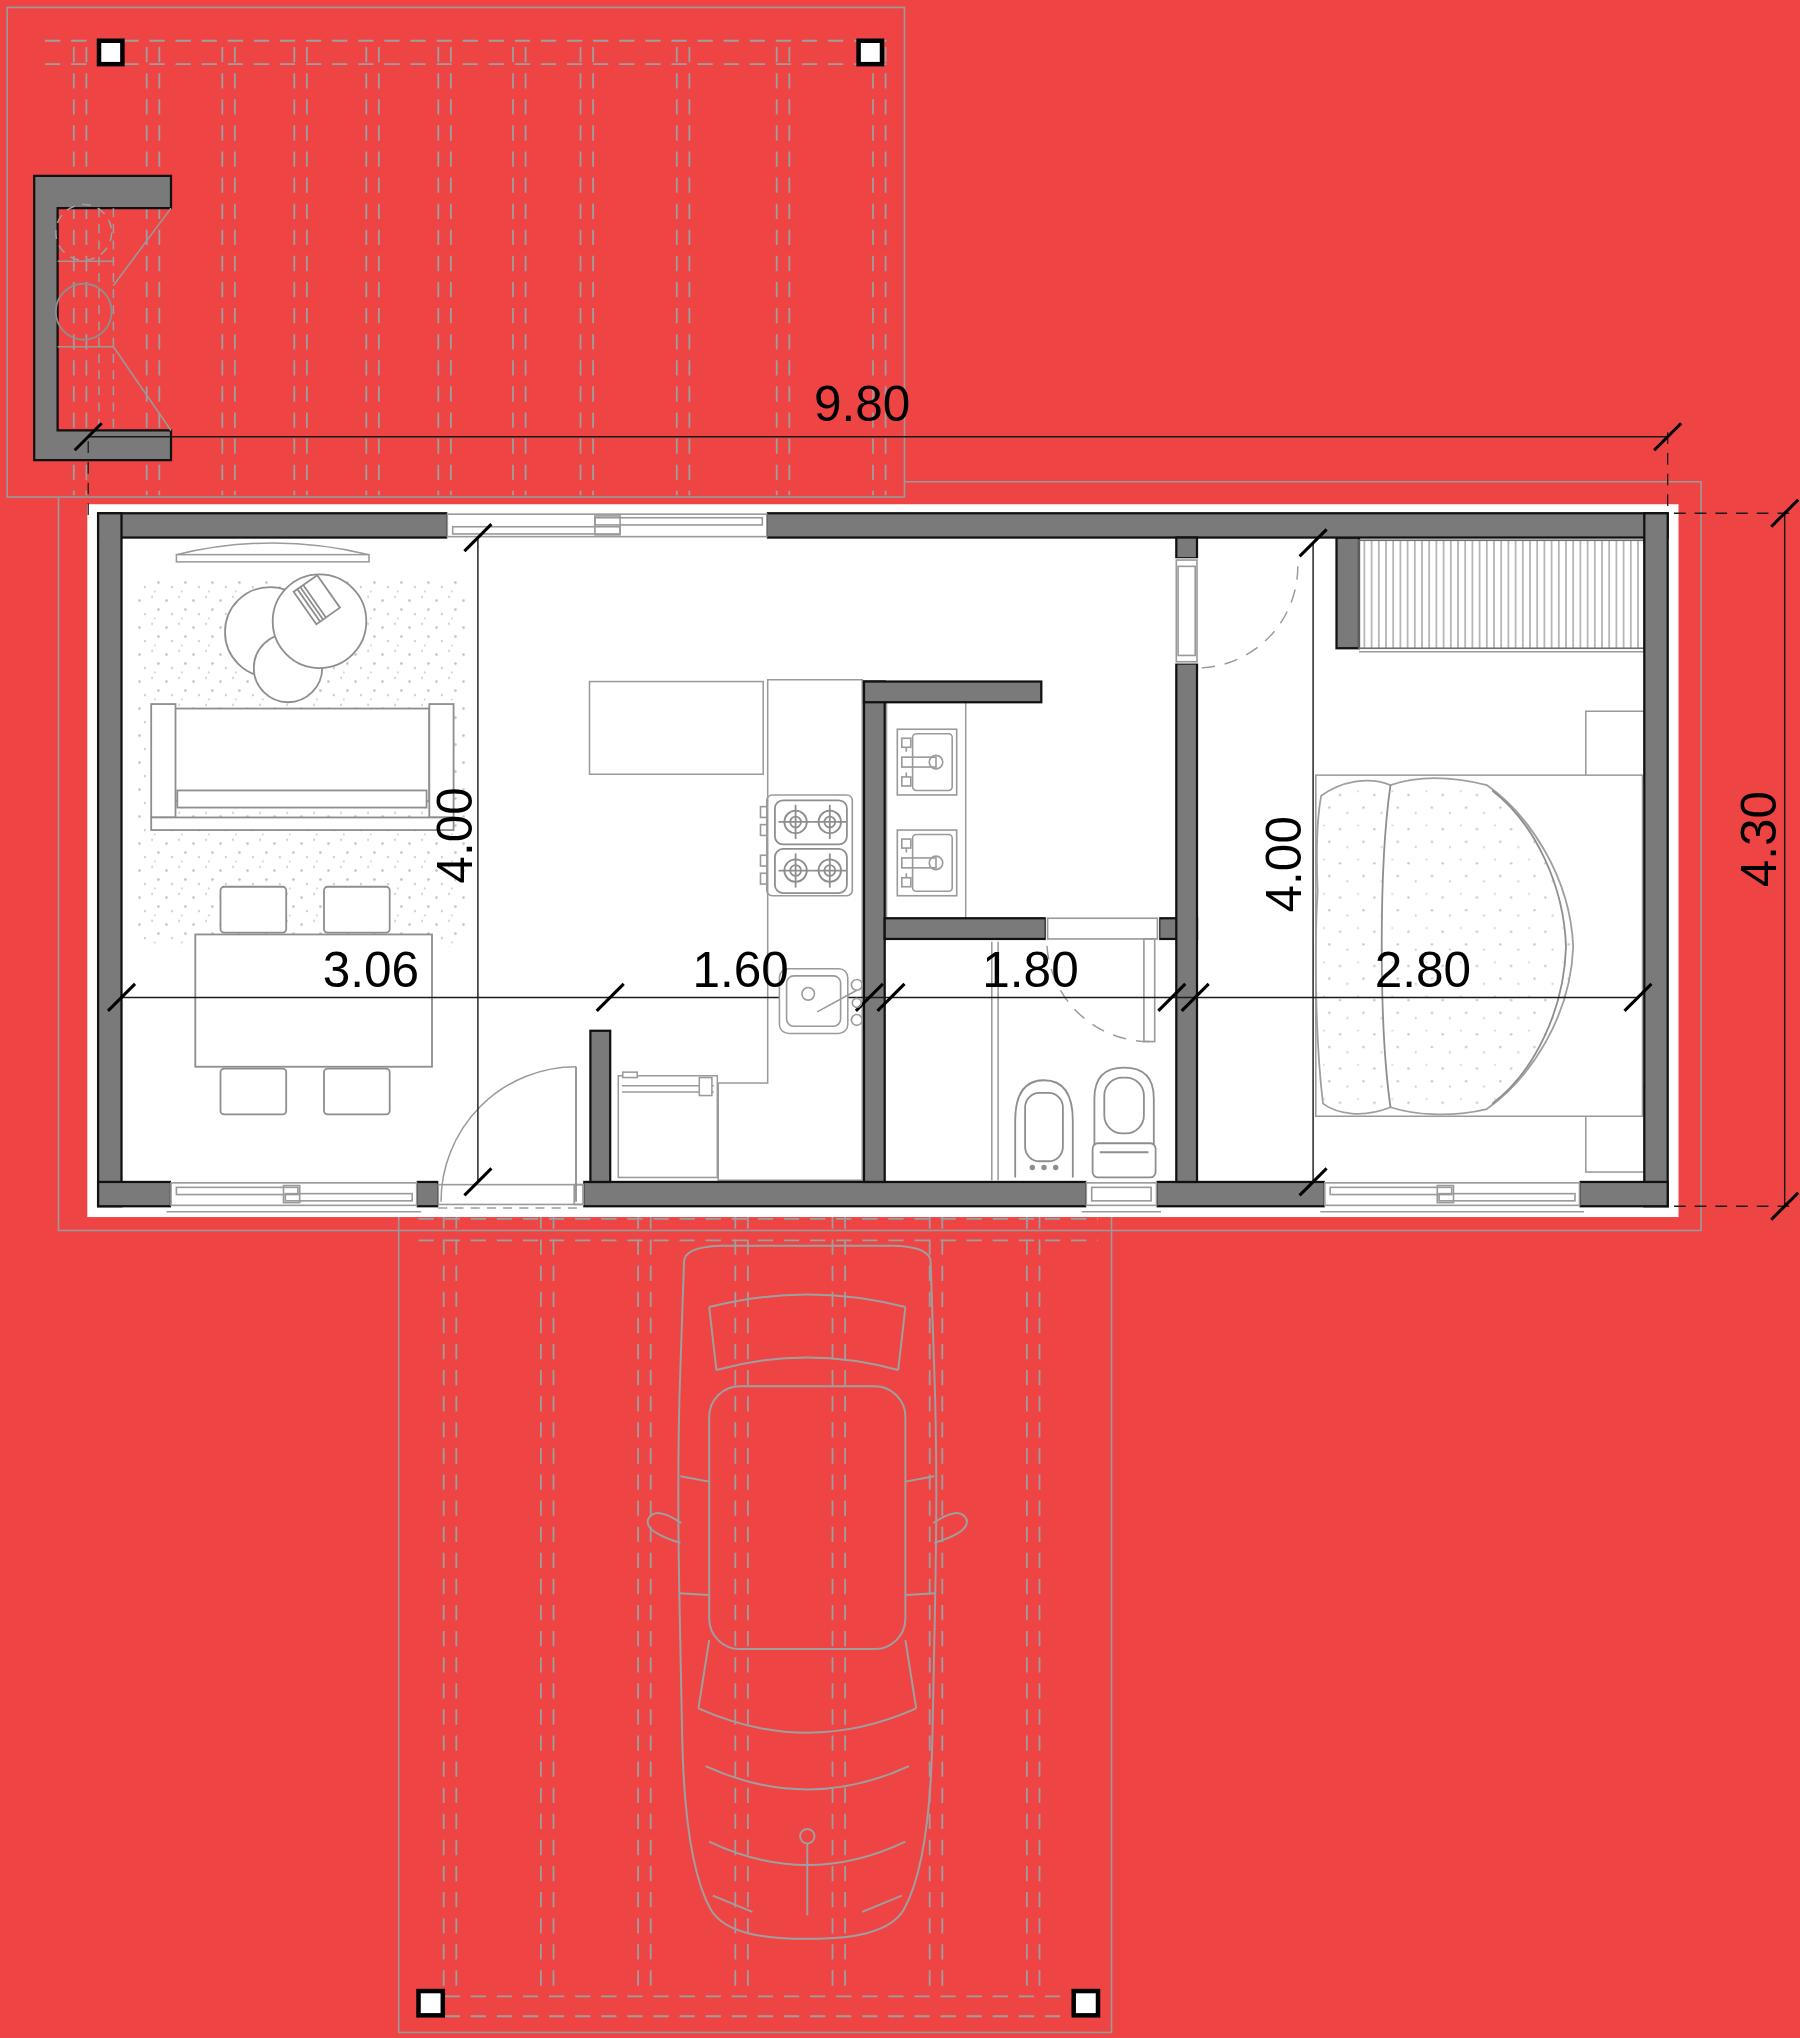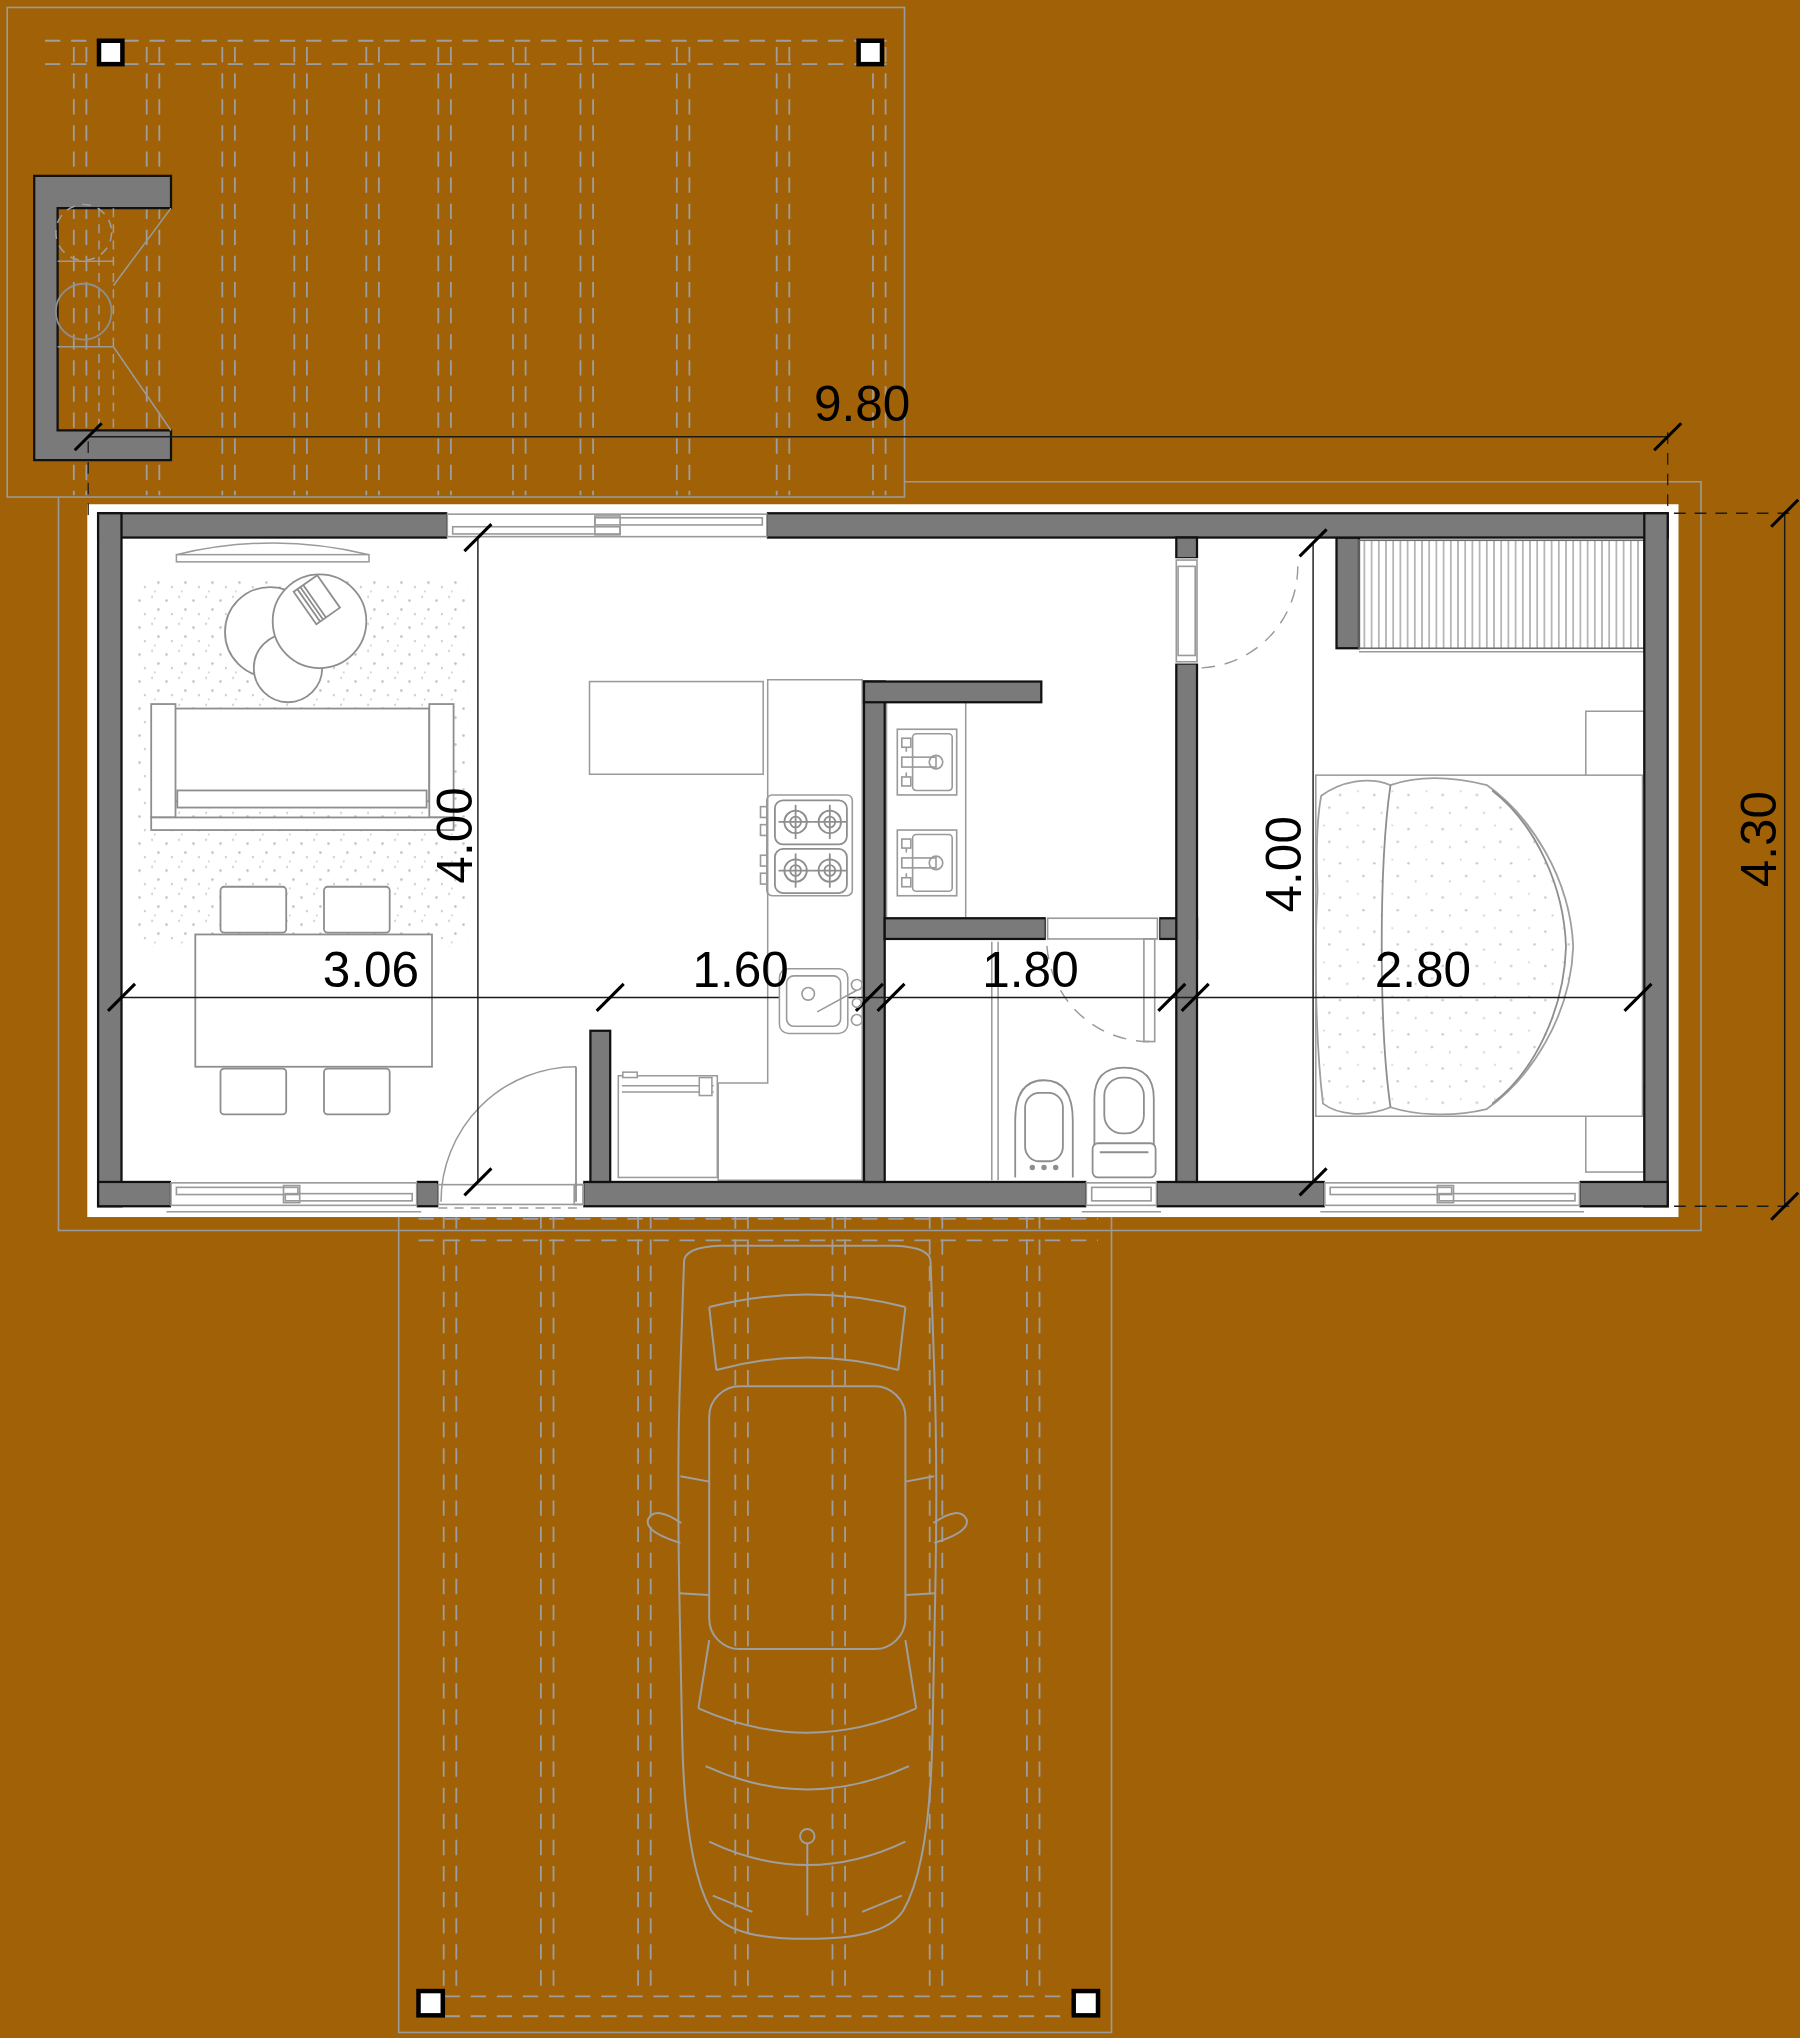--- a/index.html
+++ b/index.html
@@ -1,16 +1,16 @@
 <!DOCTYPE html>
 <html style="font-size:14.4px"><head>
 <meta charset="utf-8">
 <style>
   html,body{margin:0;padding:0;background:#fff;}
-  #stage{width:1800px;height:2039px;position:relative;background:#a16207;}
+  #stage{width:1800px;height:2039px;position:relative;background:#ef4444;}
   svg{display:block;}
   .wall{fill:#7a7a7a;stroke:#111;stroke-width:2.5;}
   .furn{fill:#fff;stroke:#8e8e8e;stroke-width:2;}
   .furnl{fill:none;stroke:#8e8e8e;stroke-width:2;}
   .thin{fill:none;stroke:#9a9a9a;stroke-width:1.7;}
   .thinw{fill:#fff;stroke:#9a9a9a;stroke-width:1.7;}
   .dash{fill:none;stroke:#9e9e9e;stroke-width:2;stroke-dasharray:17 12;}
   .dashf{fill:none;stroke:#9e9e9e;stroke-width:1.7;stroke-dasharray:10 8;}
   .outline{fill:none;stroke:#9a9a9a;stroke-width:1.8;}
   .post{fill:#fff;stroke:#000;stroke-width:5;}

